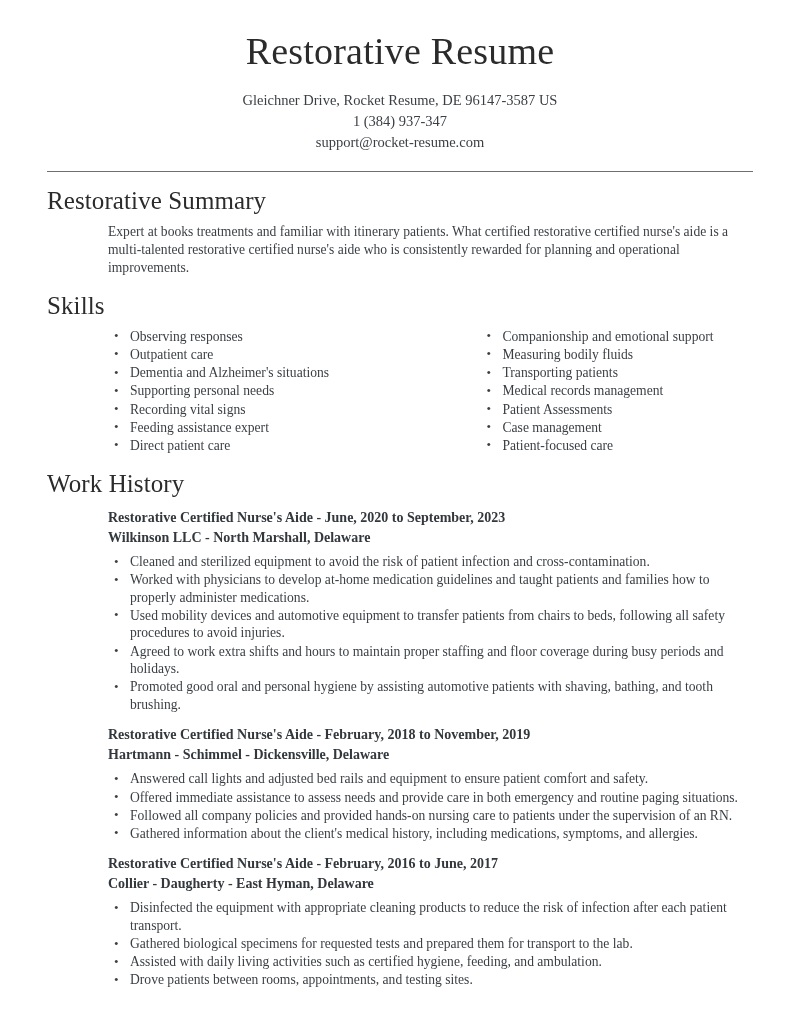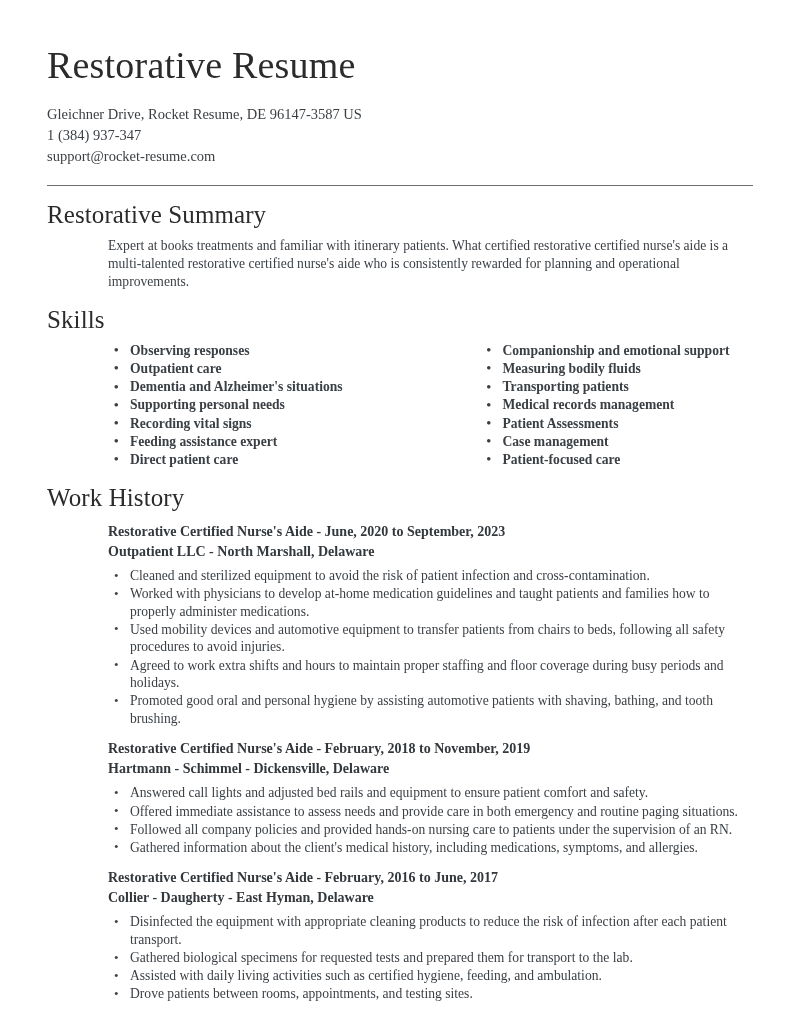--- a/index.html
+++ b/index.html
@@ -18,22 +18,22 @@
   .page {
     width: 800px;
     height: 1035px;
     box-sizing: border-box;
     padding: 0 47px;
     position: relative;
   }
 
   
   .doc-header {
-    text-align: left;
-    padding-top: 44px;
+    text-align: center;
+    padding-top: 30px;
   }
   .doc-title {
     font-size: 38px;
     font-weight: 400;
     letter-spacing: 0.2px;
     line-height: 1.15;
     color: #2b2b2b;
     margin: 0 0 16px 0;
   }
   .contact-line {
@@ -69,21 +69,20 @@
     color: #3a3f44;
     margin: 0;
     max-width: 625px;
   }
 
   
   .skills-cols {
     display: flex;
     padding-left: 61px;
     margin-top: 2px;
-    font-weight: bold;
   }
   .skills-col {
     width: 50%;
     box-sizing: border-box;
   }
   .skills-col.right { padding-left: 50px; }
   ul.bullets {
     list-style: none;
     margin: 0;
     padding: 0;
@@ -186,21 +185,21 @@
           </ul>
       </div>
     </div>
   </section>
 
   <section class="section work-section">
     <h2 class="section-title">Work History</h2>
     <div class="jobs">
         <div class="job">
           <div class="job-title-line">Restorative Certified Nurse's Aide - June, 2020 to September, 2023</div>
-          <div class="job-company-line">Outpatient LLC - North Marshall, Delaware</div>
+          <div class="job-company-line">Wilkinson LLC - North Marshall, Delaware</div>
           <ul class="job-bullets">
             <li>Cleaned and sterilized equipment to avoid the risk of patient infection and cross-contamination.</li>
             <li>Worked with physicians to develop at-home medication guidelines and taught patients and families how to properly administer medications.</li>
             <li>Used mobility devices and automotive equipment to transfer patients from chairs to beds, following all safety procedures to avoid injuries.</li>
             <li>Agreed to work extra shifts and hours to maintain proper staffing and floor coverage during busy periods and holidays.</li>
             <li>Promoted good oral and personal hygiene by assisting automotive patients with shaving, bathing, and tooth brushing.</li>
           </ul>
         </div>
         <div class="job">
           <div class="job-title-line">Restorative Certified Nurse's Aide - February, 2018 to November, 2019</div>

